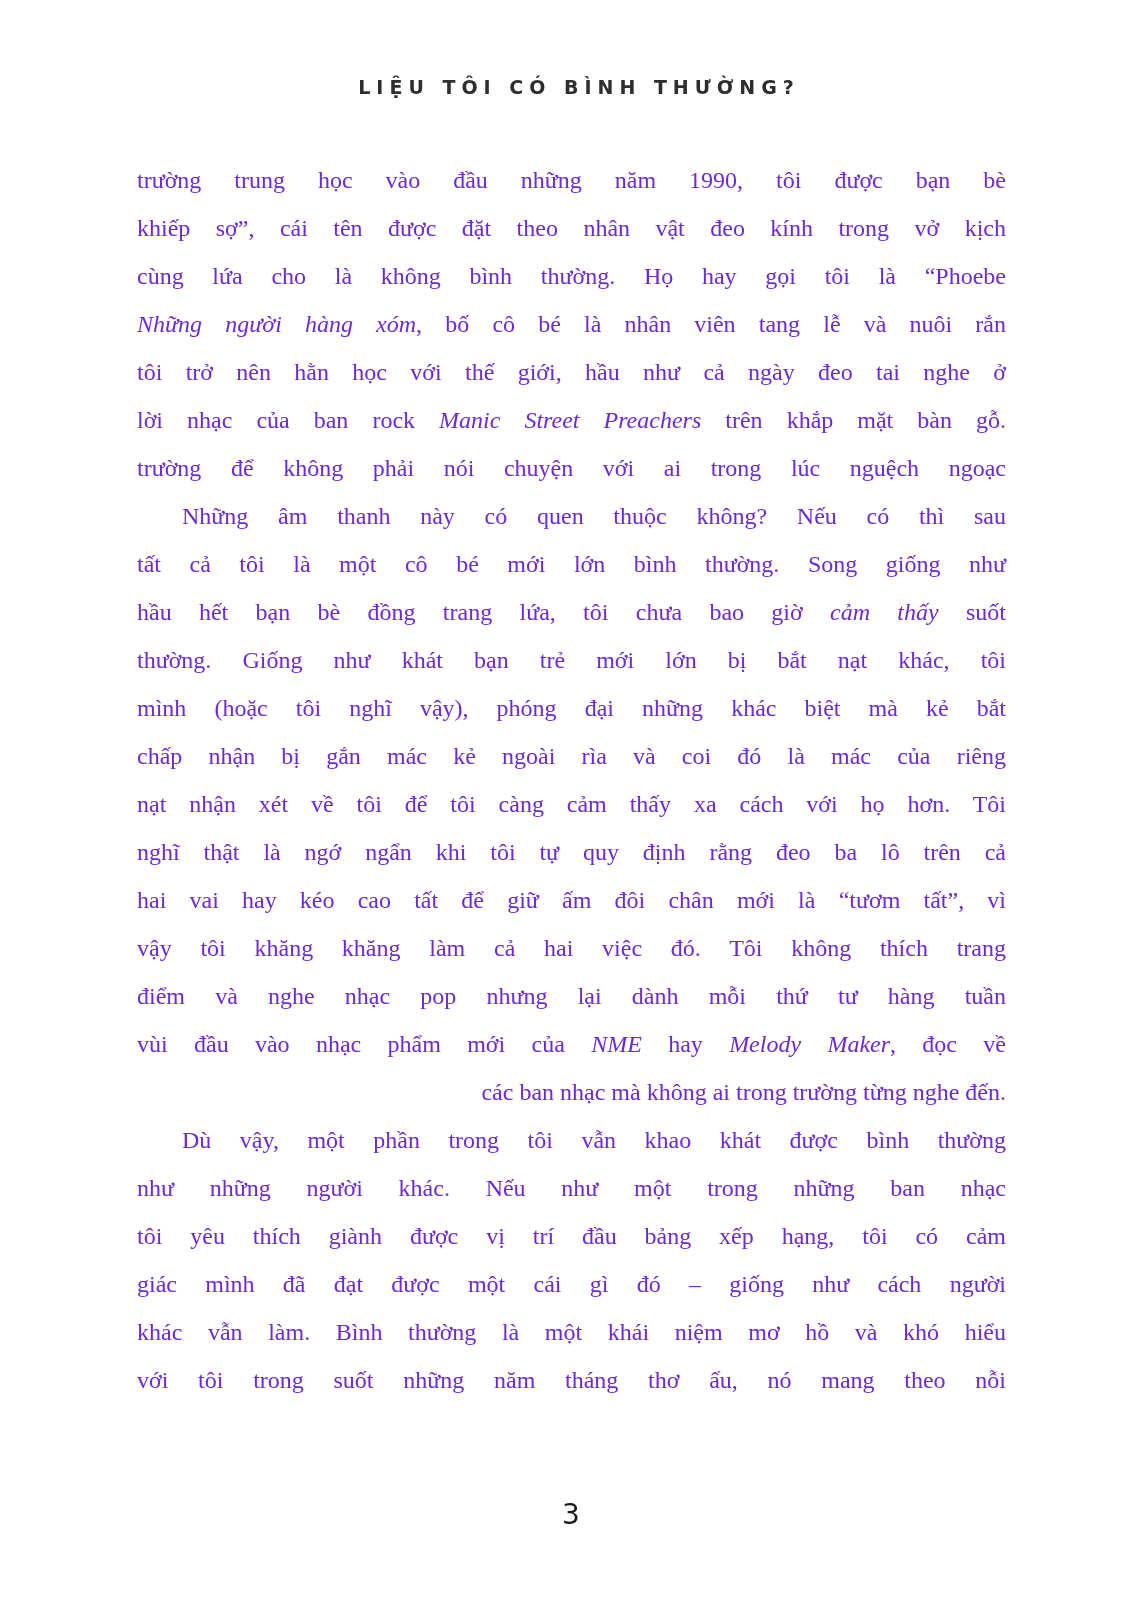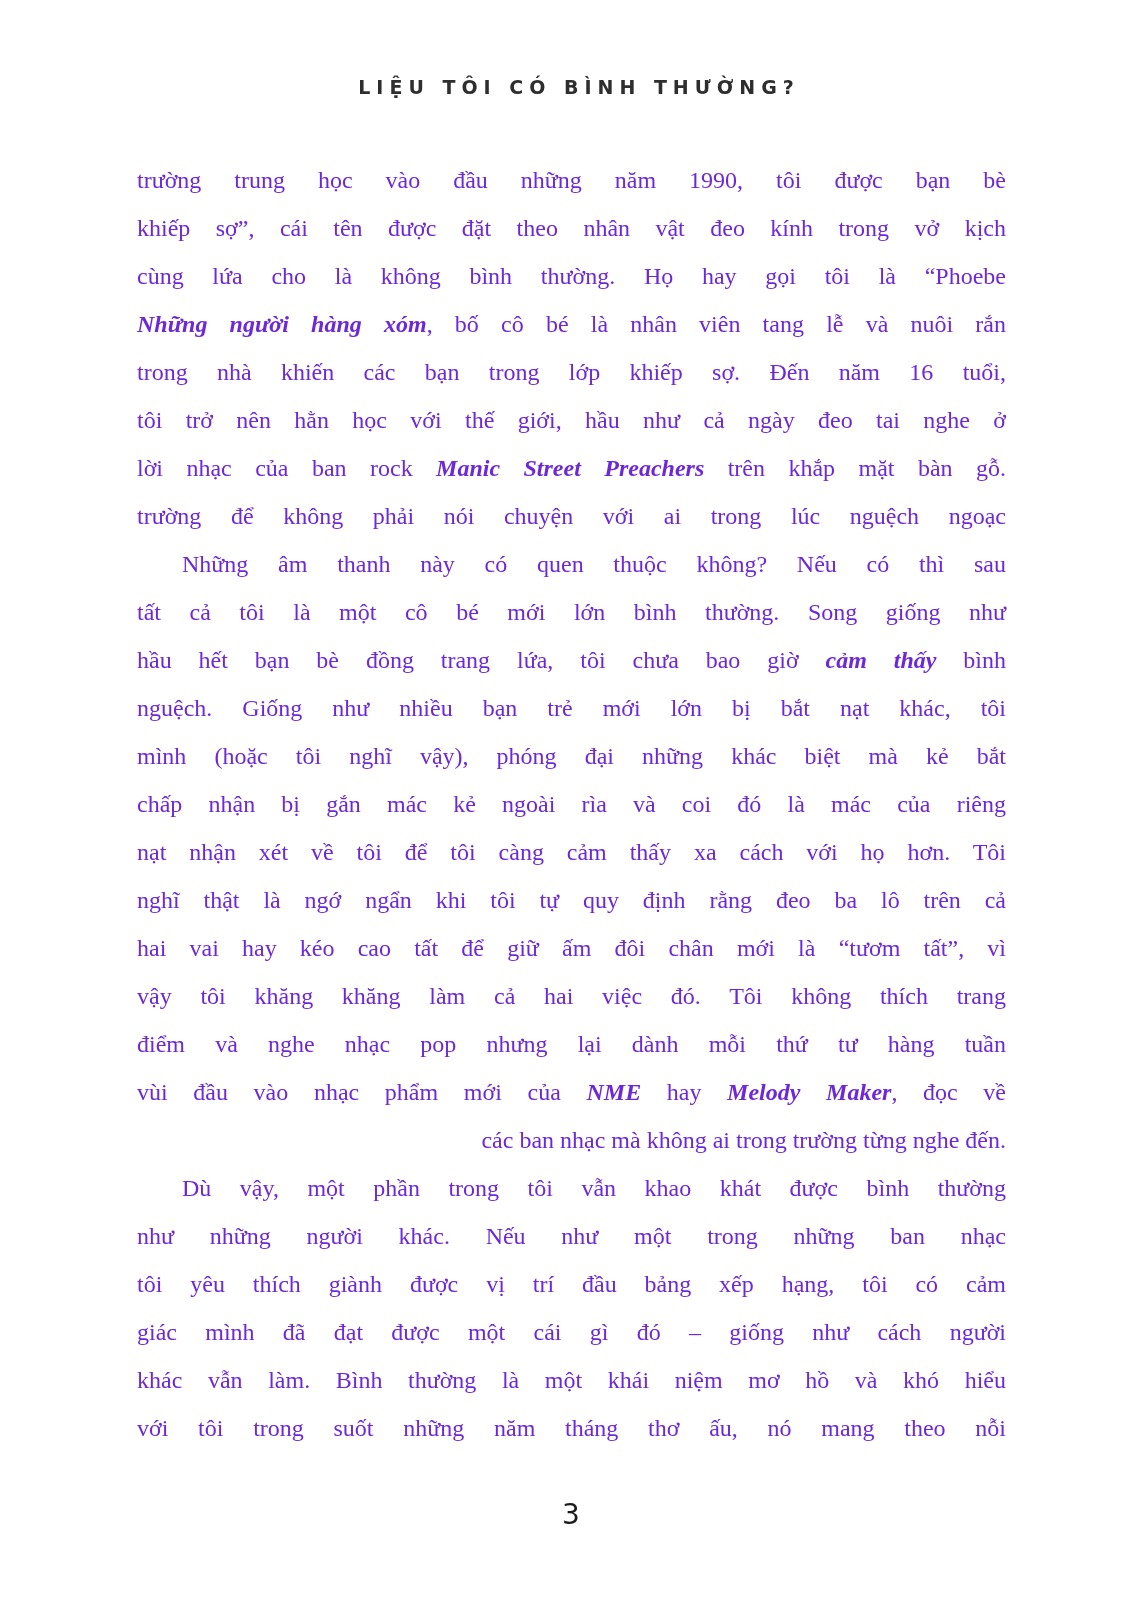--- a/index.html
+++ b/index.html
@@ -41,21 +41,21 @@
     text-align: right;
     min-height: 48px;
   }
   .line.just {
     text-align: justify;
     text-align-last: justify;
   }
   .line.indent {
     text-indent: 45px;
   }
-  .line em { font-style: italic; font-weight: bold; }
+  .line em { font-style: italic; }
   .folio {
     position: absolute;
     top: 1498px;
     left: 0;
     right: 0;
     text-align: center;
     font-family: "DejaVu Sans", "Liberation Sans", sans-serif;
     font-size: 28px;
     font-weight: 500;
     color: #1a1a1a;
@@ -66,30 +66,29 @@
 
 <div class="page">
   <div class="running-head">LIỆU TÔI CÓ BÌNH THƯỜNG?</div>
 
   <div class="body-text">
       <div class="para">
         <div class="line just"><span>trường trung học vào đầu những năm 1990, tôi được bạn bè</span></div>
         <div class="line just"><span>khiếp sợ”, cái tên được đặt theo nhân vật đeo kính trong vở kịch</span></div>
         <div class="line just"><span>cùng lứa cho là không bình thường. Họ hay gọi tôi là “Phoebe</span></div>
         <div class="line just"><em>Những người hàng xóm</em><span>, bố cô bé là nhân viên tang lễ và nuôi rắn</span></div>
-        <div class="line just"><span>trong nhà khiến các bạn trong lớp khiếp sợ. Đến năm 16 tuổi,</span></div>
         <div class="line just"><span>tôi trở nên hằn học với thế giới, hầu như cả ngày đeo tai nghe ở</span></div>
         <div class="line just"><span>lời nhạc của ban rock </span><em>Manic Street Preachers</em><span> trên khắp mặt bàn gỗ.</span></div>
         <div class="line just"><span>trường để không phải nói chuyện với ai trong lúc nguệch ngoạc</span></div>
       </div>
       <div class="para">
         <div class="line just indent"><span>Những âm thanh này có quen thuộc không? Nếu có thì sau</span></div>
         <div class="line just"><span>tất cả tôi là một cô bé mới lớn bình thường. Song giống như</span></div>
-        <div class="line just"><span>hầu hết bạn bè đồng trang lứa, tôi chưa bao giờ </span><em>cảm thấy</em><span> bình</span></div>
-        <div class="line just"><span>nguệch. Giống như nhiều bạn trẻ mới lớn bị bắt nạt khác, tôi</span></div>
+        <div class="line just"><span>hầu hết bạn bè đồng trang lứa, tôi chưa bao giờ </span><em>cảm thấy</em><span> suốt</span></div>
+        <div class="line just"><span>thường. Giống như khát bạn trẻ mới lớn bị bắt nạt khác, tôi</span></div>
         <div class="line just"><span>mình (hoặc tôi nghĩ vậy), phóng đại những khác biệt mà kẻ bắt</span></div>
         <div class="line just"><span>chấp nhận bị gắn mác kẻ ngoài rìa và coi đó là mác của riêng</span></div>
         <div class="line just"><span>nạt nhận xét về tôi để tôi càng cảm thấy xa cách với họ hơn. Tôi</span></div>
         <div class="line just"><span>nghĩ thật là ngớ ngẩn khi tôi tự quy định rằng đeo ba lô trên cả</span></div>
         <div class="line just"><span>hai vai hay kéo cao tất để giữ ấm đôi chân mới là “tươm tất”, vì</span></div>
         <div class="line just"><span>vậy tôi khăng khăng làm cả hai việc đó. Tôi không thích trang</span></div>
         <div class="line just"><span>điểm và nghe nhạc pop nhưng lại dành mỗi thứ tư hàng tuần</span></div>
         <div class="line just"><span>vùi đầu vào nhạc phẩm mới của </span><em>NME</em><span> hay </span><em>Melody Maker</em><span>, đọc về</span></div>
         <div class="line"><span>các ban nhạc mà không ai trong trường từng nghe đến.</span></div>
       </div>

